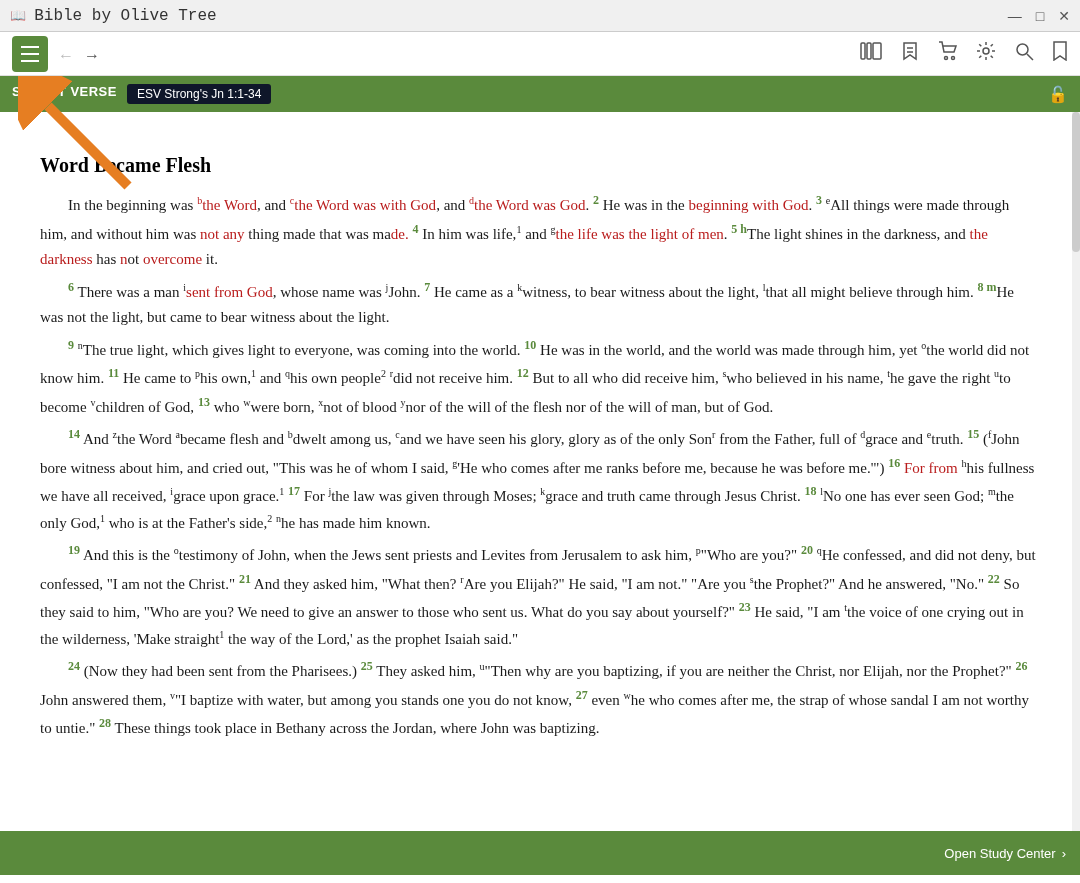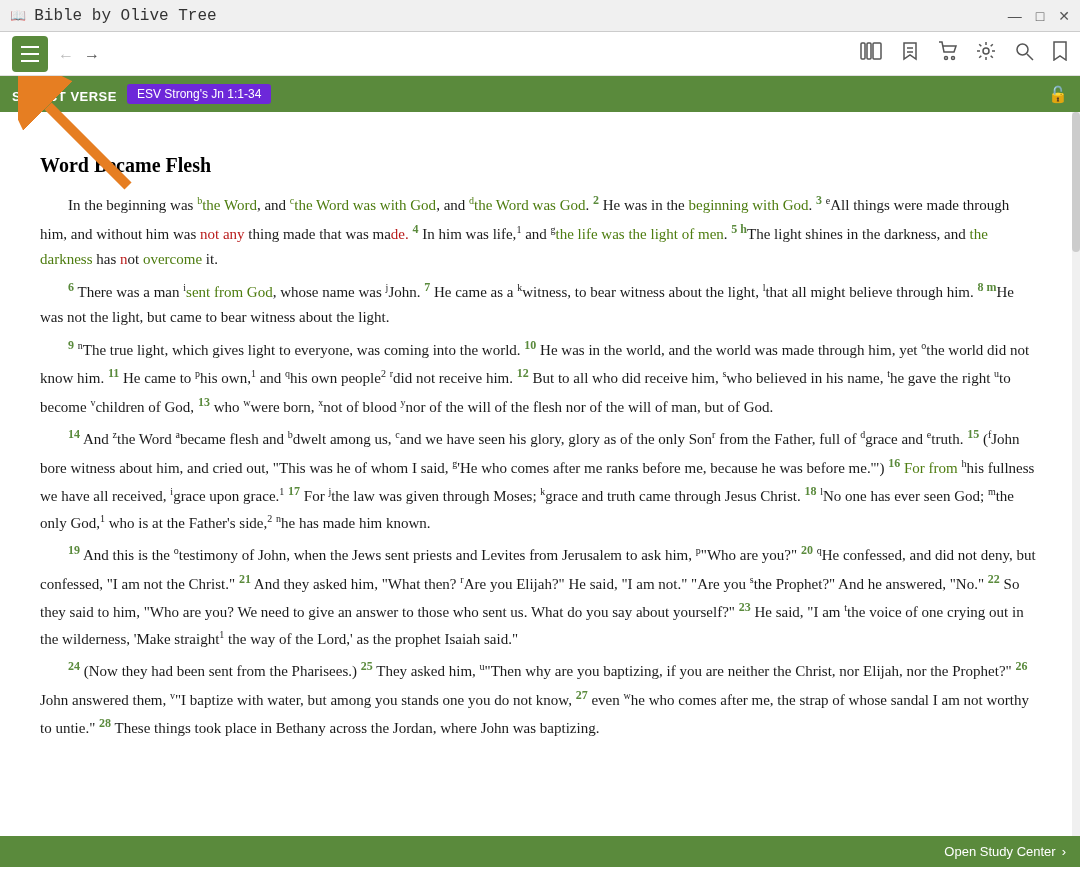--- a/index.html
+++ b/index.html
@@ -92,33 +92,33 @@
     .ref-bar {
       display: flex;
       align-items: center;
       height: 36px;
       background: #5a8a3c;
       padding: 0 12px;
       justify-content: space-between;
     }
     .ref-bar-left {
       display: flex;
-      align-items: flex-end;
+      align-items: flex-start;
       gap: 10px;
     }
     .select-verse-btn {
       color: #fff;
       font-size: 13px;
       font-family: Arial, sans-serif;
       font-weight: bold;
       cursor: pointer;
       letter-spacing: 0.5px;
     }
     .ref-tag {
-      background: #6d28d9;
+      background: #0f172a;
       color: #fff;
       font-size: 12px;
       font-family: Arial, sans-serif;
       padding: 3px 10px;
       border-radius: 3px;
       cursor: pointer;
     }
     .lock-icon {
       color: #fff;
       font-size: 16px;
@@ -150,24 +150,24 @@
       top: 0;
       width: 8px;
       height: 140px;
       background: #ccc;
       border-radius: 4px;
     }
 
     
     .bottom-bar {
       position: absolute;
-      bottom: 16px;
+      bottom: 8px;
       left: 0;
       right: 0;
-      height: 31px;
+      height: 44px;
       background: #5a8a3c;
       display: flex;
       align-items: center;
       justify-content: flex-end;
       padding: 0 14px;
     }
     .open-study-btn {
       color: #fff;
       font-size: 13px;
       font-family: Arial, sans-serif;
@@ -178,21 +178,21 @@
     }
 
     
     .section-heading {
       font-size: 20px;
       font-weight: bold;
       color: #000;
       margin: 20px 0 8px 0;
       font-family: Georgia, serif;
     }
-    .blue-link { color: #4d7c0f; text-decoration: none; }
+    .blue-link { color: #b91c1c; text-decoration: none; }
     .sup { font-size: 10px; vertical-align: super; }
     .verse-num { color: #5a8a3c; font-weight: bold; font-size: 12px; }
     .not-highlighted { color: #b91c1c; }
 
     
     .arrow-overlay {
       position: absolute;
       top: 76px;
       left: 18px;
       width: 130px;

